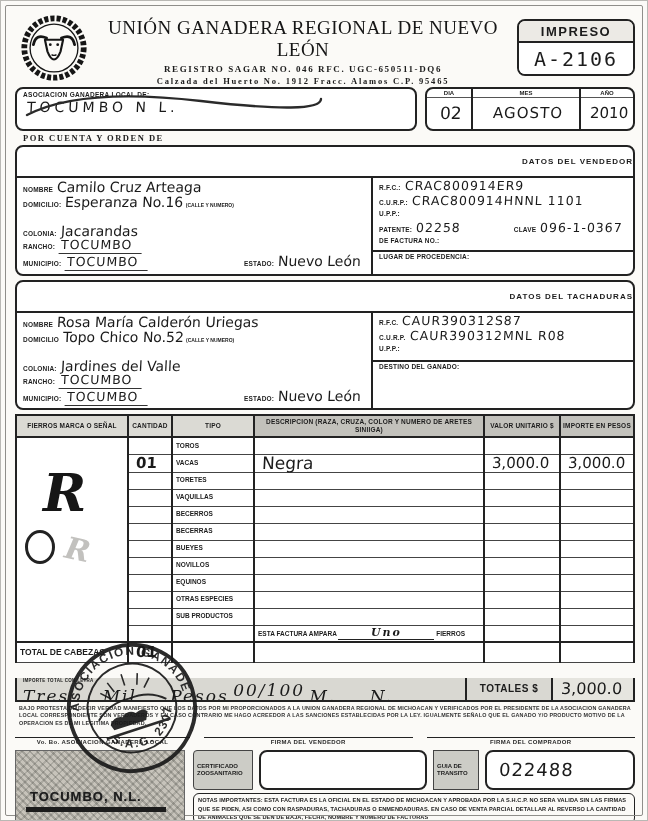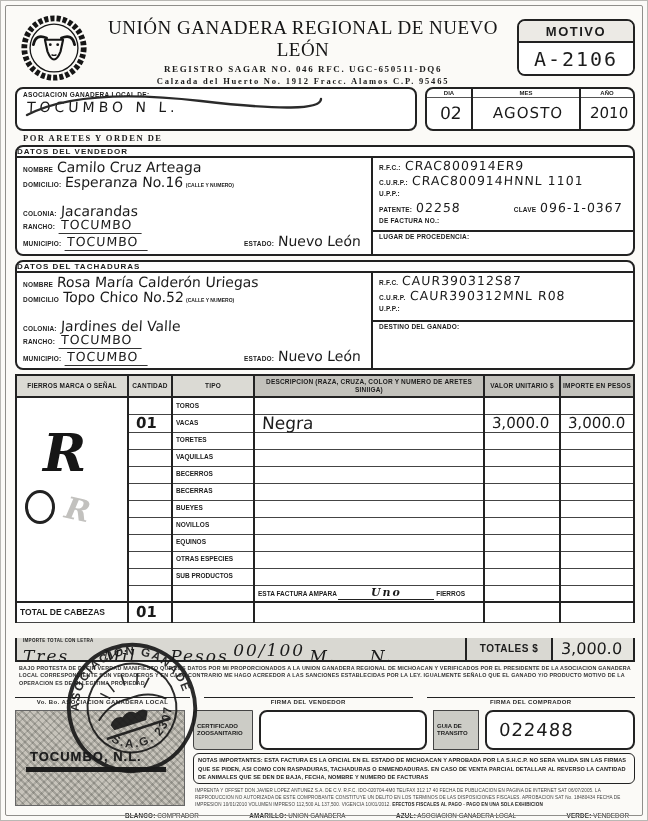--- a/index.html
+++ b/index.html
@@ -36,22 +36,22 @@
   .assoc-val{ font-size:17px; margin-left:14px; letter-spacing:4px;}
   .flourish{ position:absolute; left:4px; top:4px; width:330px; height:30px; pointer-events:none;}
   .date-box{ flex:0 0 210px; border:2px solid #222; border-radius:8px; display:flex; overflow:hidden; background:#fff;}
   .date-cell{ flex:1; display:flex; flex-direction:column; border-right:2px solid #222;}
   .date-cell:last-child{ border-right:none;}
   .date-cell .dl{ font-size:6px; font-weight:bold; text-align:center; padding:1px 0; border-bottom:1px solid #555;}
   .date-cell .dv{ flex:1; display:flex; align-items:center; justify-content:center;}
   .porcuenta{ font-size:8.5px; font-weight:bold; letter-spacing:1.5px; font-family:"Liberation Serif",serif; padding:2px 0 1px 8px;}
   
   .section{ border:2px solid #222; border-radius:8px; margin-top:1px; background:#fff; overflow:hidden;}
-  .sec-title{ text-align:left; font-size:8px; font-weight:bold; letter-spacing:1px;
-      border-bottom:2px solid #222; padding:0 0;}
+  .sec-title{ text-align:right; font-size:8px; font-weight:bold; letter-spacing:1px;
+      border-bottom:2px solid #222; padding:10px 0;}
   .sec-body{ display:flex;}
   .sec-left{ flex:1.38; padding:2px 6px 3px; border-right:2px solid #222;}
   .sec-right{ flex:1; padding:2px 6px 3px; display:flex; flex-direction:column;}
   .line{ display:flex; align-items:baseline; min-height:15px;}
   .lbl{ font-size:6.5px; font-weight:bold; letter-spacing:.2px; white-space:nowrap;}
   .note{ font-size:5px; font-weight:bold; white-space:nowrap; margin-left:2px;}
   .hw{ font-family:"DejaVu Sans",sans-serif; font-size:14px; color:#1a1a1a;
        display:inline-block; transform:skewX(-3deg); margin-left:4px; line-height:1; white-space:nowrap;}
   .hw.caps{ letter-spacing:1px; font-size:12.5px;}
   .hw.u{ border-bottom:1.5px solid #333; padding:0 10px 1px 2px;}
@@ -141,21 +141,21 @@
         <path d="M37,48 Q40,50 43,48" fill="none" stroke="#161616" stroke-width="1.6"></path>
       </svg>
     </div>
     <div class="titles">
       <div class="title">UNIÓN GANADERA REGIONAL DE NUEVO LEÓN</div>
       <div class="sub1">REGISTRO SAGAR NO. 046 RFC. UGC-650511-DQ6</div>
       <div class="sub2">Calzada del Huerto No. 1912 Fracc. Alamos C.P. 95465</div>
       <div class="sub3">Nuevo León</div>
     </div>
     <div class="factura-box">
-      <div class="f1">MOTIVO</div>
+      <div class="f1">IMPRESO</div>
       <div class="f2">A-2106</div>
     </div>
   </div>
 
   <div class="assoc-row">
     <div class="assoc-box">
       <div class="lbl">ASOCIACION GANADERA LOCAL DE:</div>
       <div class="hw assoc-val">TOCUMBO   N L.</div>
       <svg class="flourish" viewBox="0 0 330 30">
         <path d="M6,22 Q60,-6 180,8 T300,6" fill="none" stroke="#2a2a2a" stroke-width="2.4" stroke-linecap="round"></path>
@@ -175,21 +175,21 @@
           </div>
       </div>
       <div class="date-cell" style="flex:0 0 52px">
         <div class="dl">AÑO</div>
         <div class="dv">
             <span class="hw" style="font-size:15px">2010</span>
           </div>
       </div>
     </div>
   </div>
-  <div class="porcuenta">POR ARETES Y ORDEN DE</div>
+  <div class="porcuenta">POR CUENTA Y ORDEN DE</div>
 
   <div class="section">
     <div class="sec-title">DATOS DEL VENDEDOR</div>
     <div class="sec-body">
       <div class="sec-left">
         <div class="line">
             <span class="lbl">NOMBRE</span>
           <span class="hw">Camilo Cruz Arteaga</span>
           </div>
         <div class="line">

